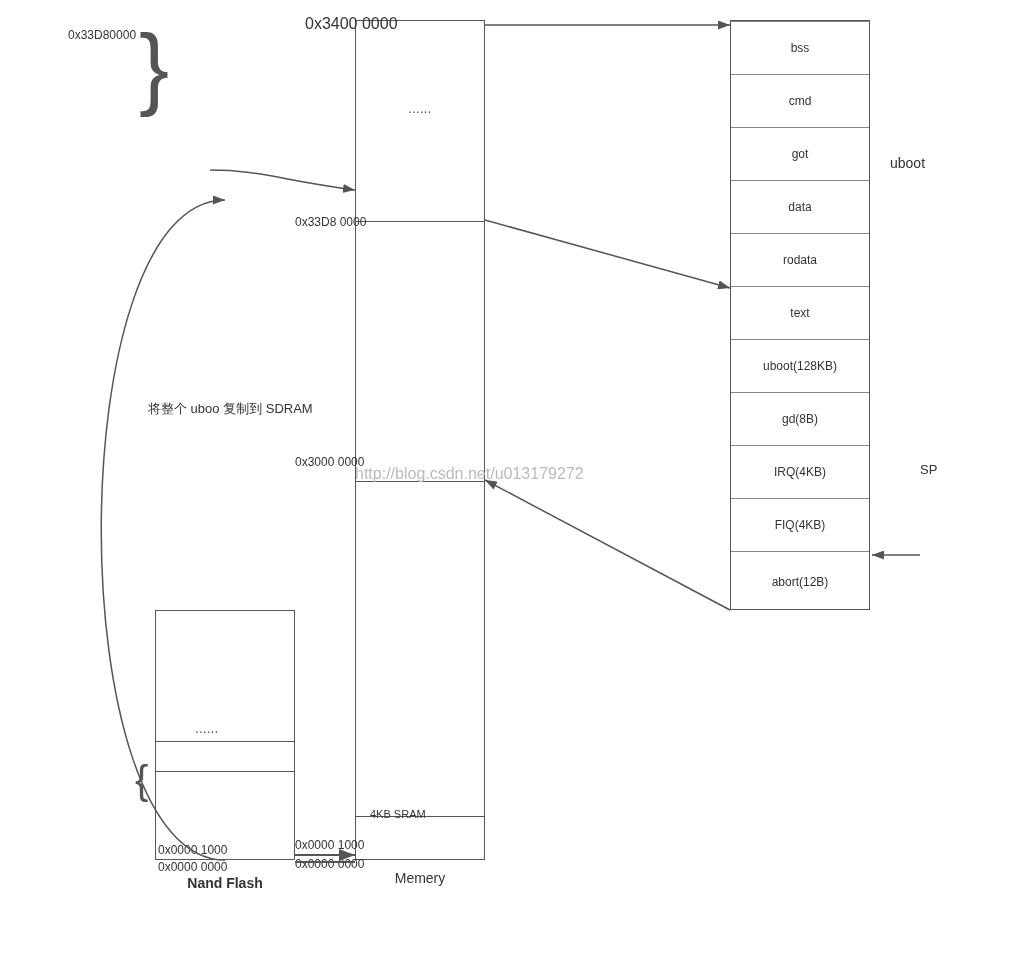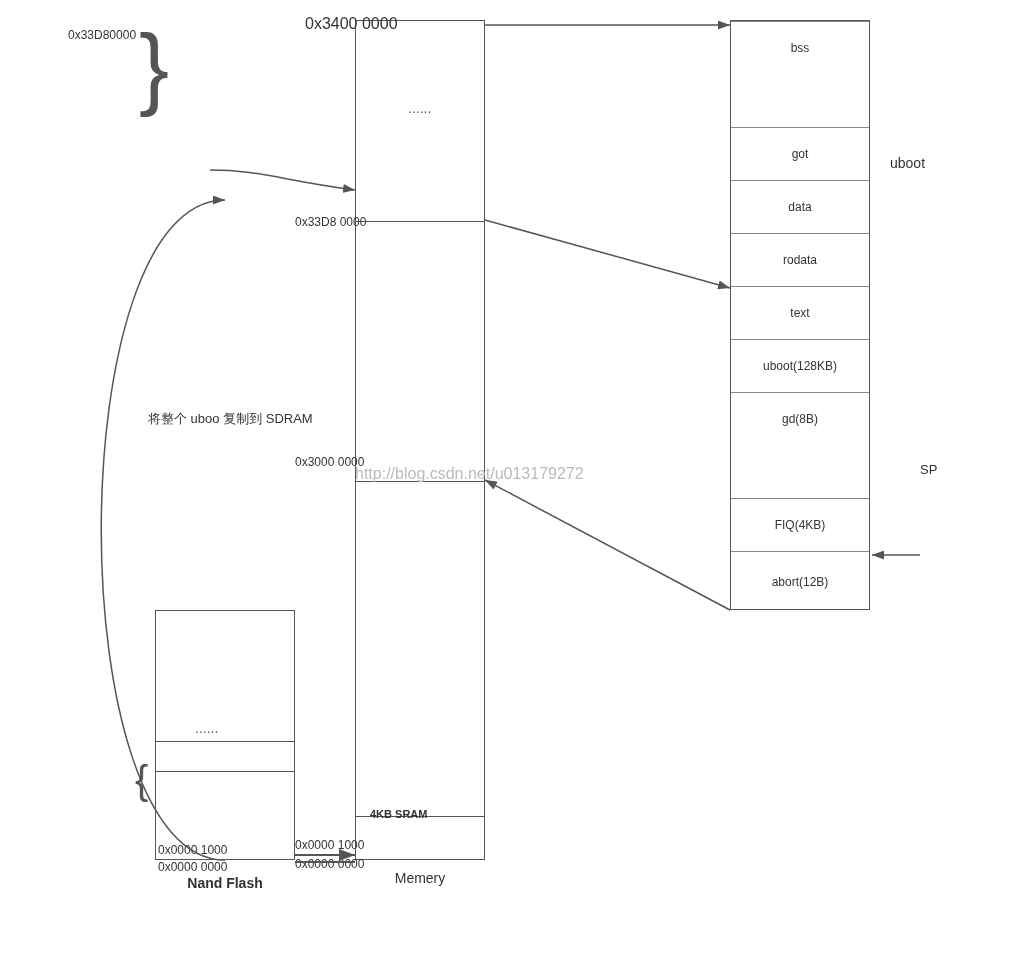--- a/index.html
+++ b/index.html
@@ -118,21 +118,21 @@
       left: 408px;
       top: 100px;
       font-size: 14px;
       color: #555;
     }
     .mem-4kb-sram {
       position: absolute;
       left: 370px;
       top: 808px;
       font-size: 11px;
-      font-weight: bold;
+      font-weight: normal;
     }
 
     
     .mem-addr-3400 {
       position: absolute;
       left: 305px;
       top: 15px;
       font-size: 16px;
     }
     .mem-addr-33d8 {
@@ -215,21 +215,20 @@
       top: 28px;
       font-size: 12px;
     }
 
     
     .copy-label {
       position: absolute;
       left: 148px;
       top: 400px;
       font-size: 13px;
-      margin-top: 10px;
     }
 
     
     .watermark {
       position: absolute;
       left: 355px;
       top: 465px;
       font-size: 16px;
       color: #bbb;
       white-space: nowrap;
@@ -275,37 +274,43 @@
   <div class="mem-addr-33d8">0x33D8 0000</div>
   <div class="mem-addr-3000">0x3000 0000</div>
   <div class="mem-addr-0000-1000">0x0000 1000</div>
   <div class="mem-addr-0000-0000">0x0000 0000</div>
 
   <div class="sdram-box">
 
     <div class="sdram-row" style="top:0px;height:53px;">
       <span class="sdram-row-label">bss</span>
     </div>
+    <div class="sdram-row" style="top:53px;height:53px;">
+      <span class="sdram-row-label">cmd</span>
+    </div>
     <div class="sdram-row" style="top:106px;height:53px;justify-content:flex-end;">
       <span class="sdram-row-label">got</span>
     </div>
     <div class="sdram-row" style="top:159px;height:53px;">
       <span class="sdram-row-label">data</span>
     </div>
     <div class="sdram-row" style="top:212px;height:53px;">
       <span class="sdram-row-label">rodata</span>
     </div>
     <div class="sdram-row" style="top:265px;height:53px;">
       <span class="sdram-row-label">text</span>
     </div>
     <div class="sdram-row" style="top:318px;height:53px;">
       <span class="sdram-row-label">uboot(128KB)</span>
     </div>
     <div class="sdram-row" style="top:371px;height:53px;">
       <span class="sdram-row-label">gd(8B)</span>
+    </div>
+    <div class="sdram-row" style="top:424px;height:53px;">
+      <span class="sdram-row-label">IRQ(4KB)</span>
     </div>
     <div class="sdram-row" style="top:477px;height:53px;">
       <span class="sdram-row-label">FIQ(4KB)</span>
     </div>
     <div class="sdram-row" style="top:530px;height:60px;">
       <span class="sdram-row-label">abort(12B)</span>
     </div>
   </div>
 
   <div class="uboot-brace">}</div>

